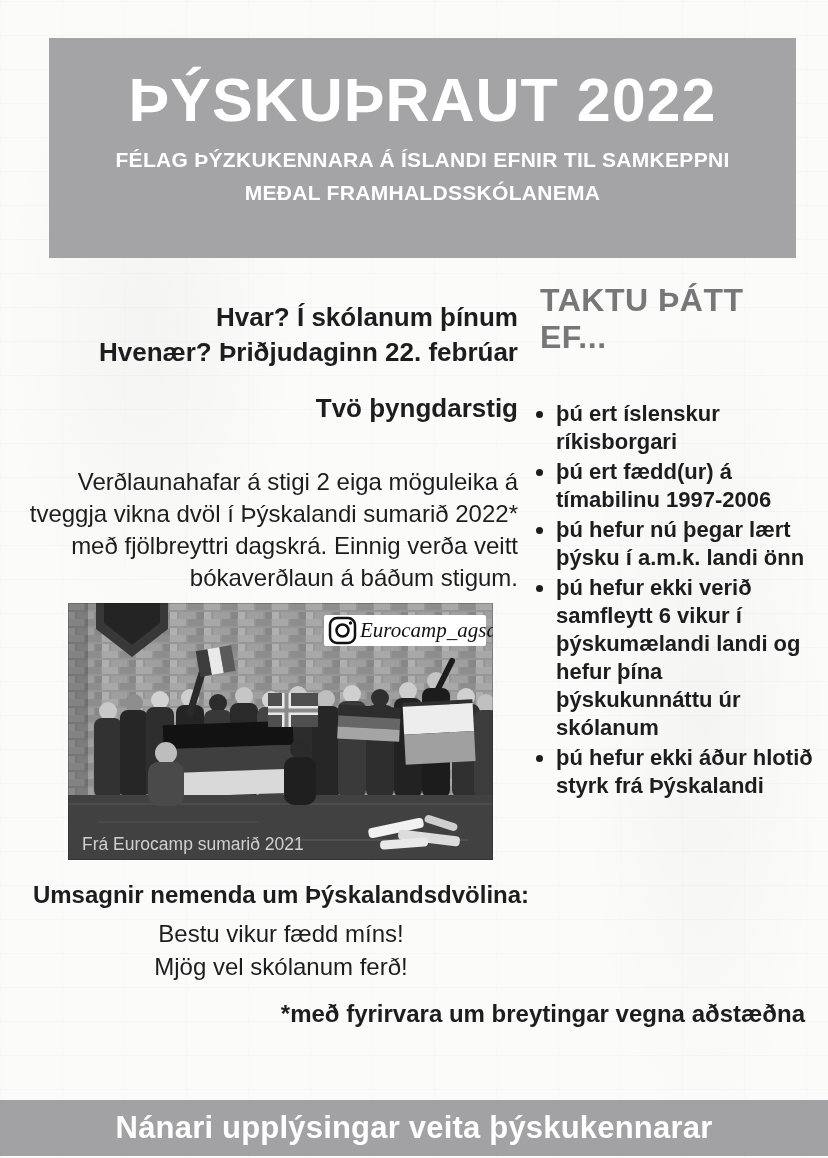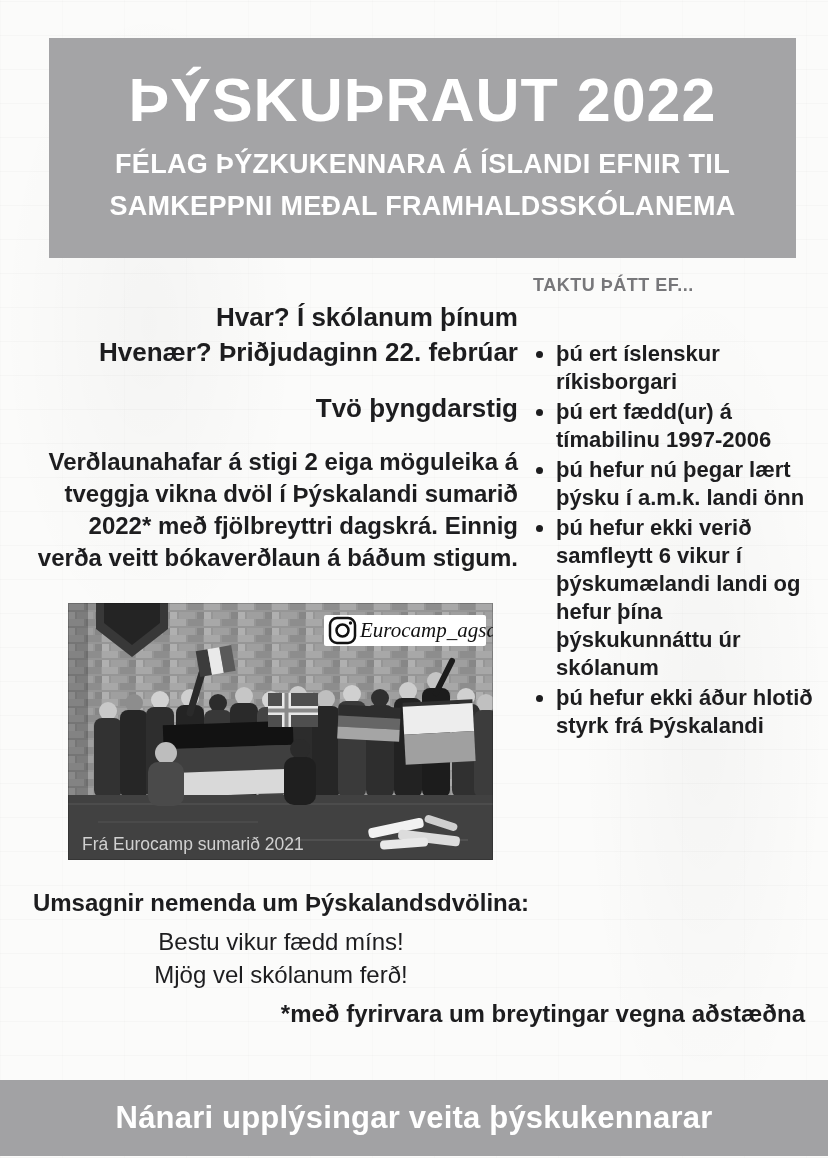--- a/index.html
+++ b/index.html
@@ -18,39 +18,39 @@
       radial-gradient(closest-side at 85% 62%, rgba(0,0,0,0.028), transparent);
   }
   .banner{
     position:absolute;left:49px;top:38px;width:747px;height:220px;
     background:#a4a4a6;color:#ffffff;text-align:center;
   }
   .banner h1{
     margin:30px 0 0;font-size:61px;font-weight:bold;letter-spacing:1px;line-height:1.05;
   }
   .banner .sub{
-    margin:12px auto 0;max-width:660px;font-size:27px;font-weight:bold;
+    margin:12px auto 0;max-width:660px;font-size:21px;font-weight:bold;
     line-height:1.55;letter-spacing:0.3px;
   }
   .intro{position:absolute;left:18px;top:300px;width:500px;text-align:right;}
   .hline{margin:0;font-size:26px;font-weight:bold;line-height:35px;}
   .levels{margin-top:21px;}
-  .prize{margin:20px auto 0;font-size:24px;line-height:32px;font-weight:700;}
+  .prize{margin:40px auto 0;font-size:24px;line-height:32px;font-weight:400;}
   .photo{position:absolute;left:68px;top:603px;width:431px;height:257px;margin:0;}
-  .testimonials{position:absolute;left:14px;top:881px;width:534px;text-align:center;margin-top:8px;}
+  .testimonials{position:absolute;left:14px;top:881px;width:534px;text-align:center;}
   .thead{margin:0;font-size:24px;font-weight:bold;white-space:nowrap;}
   .quote{margin:0;font-size:24px;line-height:33px;font-weight:400;}
   .quote:first-of-type{margin-top:8px;}
   .participate{position:absolute;left:530px;top:272px;width:288px;}
-  .participate h2{margin:3px;font-size:18px;font-weight:bold;color:#77777a;letter-spacing:0.5px;}
+  .participate h2{margin:10px;font-size:32px;font-weight:bold;color:#77777a;letter-spacing:0.5px;}
   .participate ul{margin:44px 0 0;padding-left:26px;list-style:disc;}
   .participate li{font-size:22px;font-weight:bold;line-height:28px;margin:0 0 2px;text-align:left;}
   .footnote{position:absolute;right:23px;top:1000px;margin:0;font-size:24px;font-weight:bold;}
   .footerbar{
-    position:absolute;left:0;bottom:2px;width:828px;height:76px;background:#a2a2a4;
+    position:absolute;left:0;bottom:2px;width:828px;height:56px;background:#a2a2a4;
     display:flex;align-items:center;justify-content:center;
   }
   .footerbar p{margin:0;color:#ffffff;font-size:31px;font-weight:bold;letter-spacing:0.2px;}
 </style>
 </head>
 <body>
 
 <div class="page">
 
   <header class="banner">

